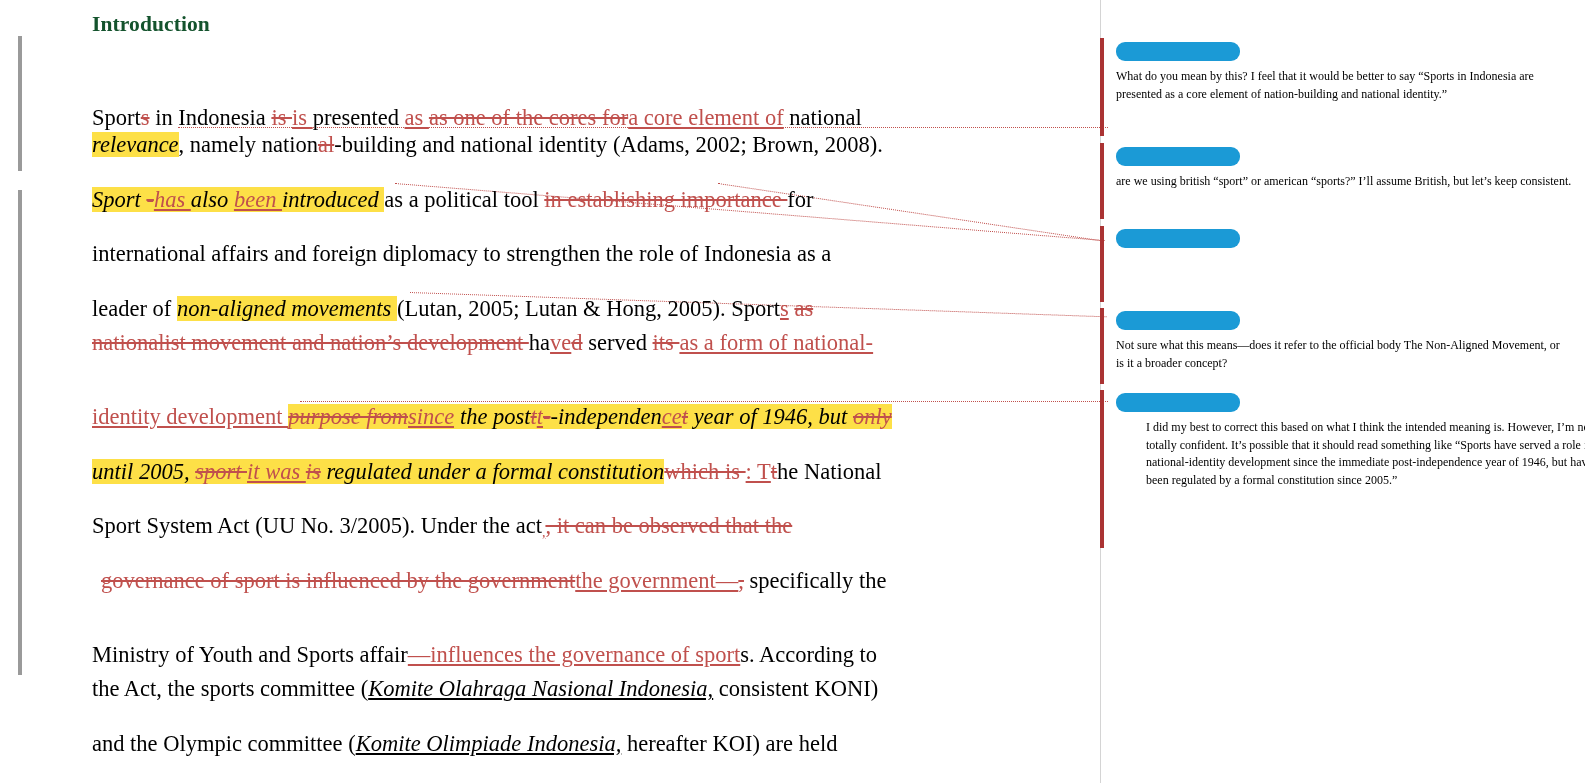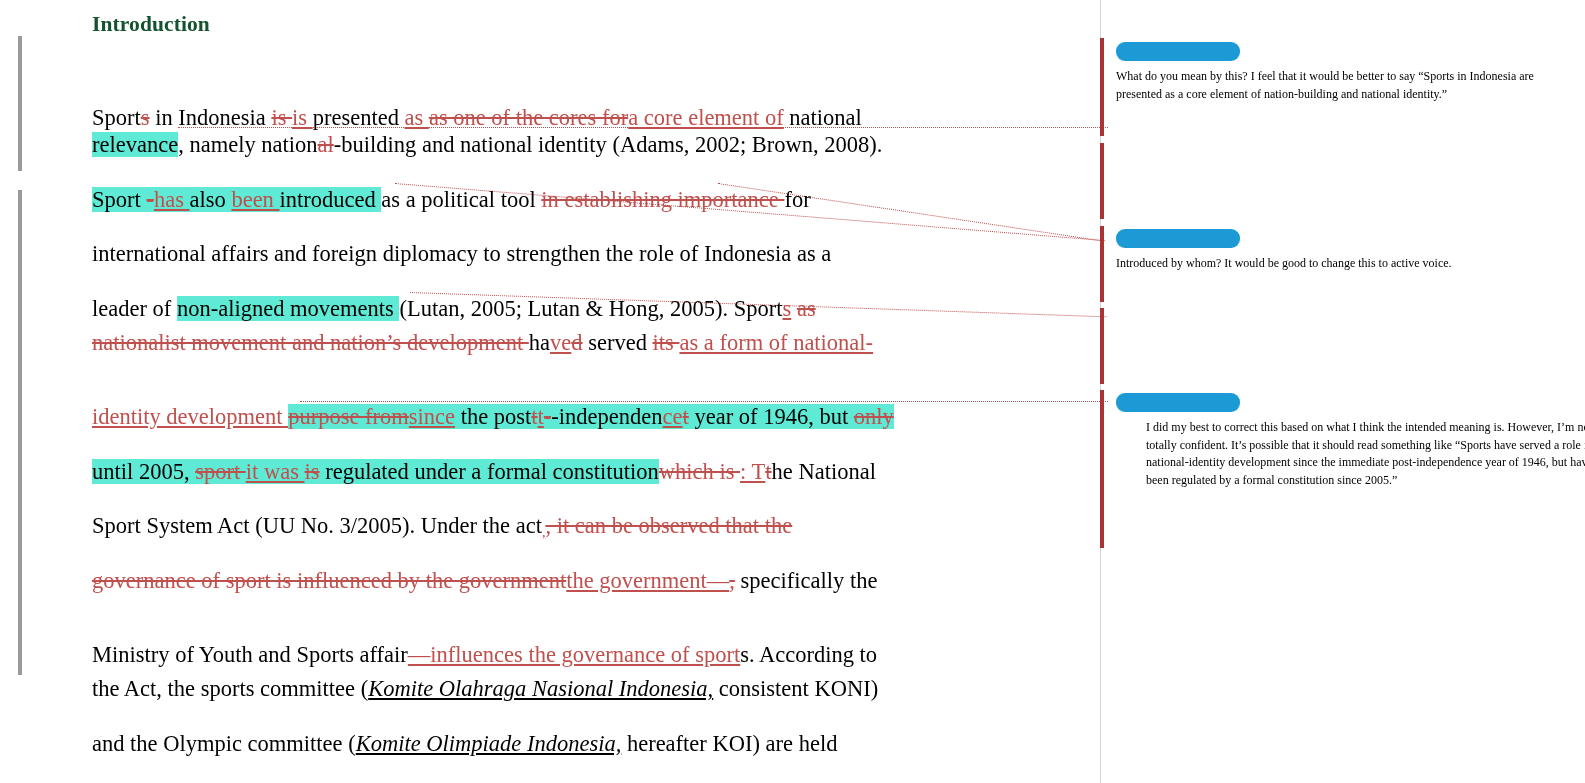--- a/index.html
+++ b/index.html
@@ -47,21 +47,21 @@
   .del{
     color:#c0504d;
     text-decoration:line-through;
     text-decoration-color:#c0504d;
   }
   .ins{
     color:#c0504d;
     text-decoration:underline;
     text-decoration-color:#c0504d;
   }
-  .hl{background:#5eead4;}
+  .hl{background:#fde047;font-style:italic;}
   .ital{font-style:italic;text-decoration:underline;}
 
   
   .leader{
     position:absolute;
     height:0;
     border-top:1px dotted #c0504d;
     transform-origin:0 0;
   }
 
@@ -122,47 +122,54 @@
     <div id="lines-host">
         <div class="line" style="top: 78px; margin-top: 27px;"><span class="plain">Sport</span><span class="del">s</span><span class="plain"> in Indonesia </span><span class="del">is </span><span class="ins">is </span><span class="plain">presented </span><span class="ins">as </span><span class="del">as one of the cores for</span><span class="ins">a core element of</span><span class="plain"> national</span></div>
         <div class="line" style="top: 132.4px;"><span class="plain hl">relevance</span><span class="plain">, namely nation</span><span class="del">al</span><span class="plain">-building and national identity (Adams, 2002; Brown, 2008).</span></div>
         <div class="line" style="top: 186.8px;"><span class="plain hl">Sport </span><span class="del hl">-</span><span class="ins hl">has </span><span class="plain hl">also </span><span class="ins hl">been </span><span class="plain hl">introduced </span><span class="plain">as a political tool </span><span class="del">in establishing importance </span><span class="plain">for</span></div>
         <div class="line" style="top: 241.2px;"><span class="plain">international affairs and foreign diplomacy to strengthen the role of Indonesia as a</span></div>
         <div class="line" style="top: 295.6px;"><span class="plain">leader of </span><span class="plain hl">non-aligned movements </span><span class="plain">(Lutan, 2005; Lutan &amp; Hong, 2005). Sport</span><span class="ins">s</span><span class="plain"> </span><span class="del">as</span></div>
         <div class="line" style="top: 330px;"><span class="del">nationalist movement and nation’s development </span><span class="plain">ha</span><span class="ins">ve</span><span class="del">d</span><span class="plain"> served </span><span class="del">its </span><span class="ins">as a form of national-</span></div>
         <div class="line" style="top: 404.4px;"><span class="ins">identity development </span><span class="del hl">purpose from</span><span class="ins hl">since</span><span class="plain hl"> the post</span><span class="del hl">t</span><span class="ins hl">t</span><span class="del hl">-</span><span class="plain hl">-independen</span><span class="ins hl">ce</span><span class="del hl">t</span><span class="plain hl"> year of 1946, but </span><span class="del hl">only</span></div>
         <div class="line" style="top: 458.8px;"><span class="plain hl">until 2005, </span><span class="del hl">sport </span><span class="ins hl">it was </span><span class="del hl">is</span><span class="plain hl"> regulated under a formal constitution</span><span class="del">which is </span><span class="ins">: T</span><span class="del">t</span><span class="plain">he National</span></div>
         <div class="line" style="top: 513.2px;"><span class="plain">Sport System Act (UU No. 3/2005). Under the act</span><span class="ins" style="font-size: 14px; vertical-align: -4px;">,</span><span class="del">, it can be observed that the</span></div>
-        <div class="line" style="top: 567.6px;"><span class="del">governance of sport is influenced by the government</span><span class="ins">the government—</span><span class="del">,</span><span class="plain"> specifically the</span></div>
+        <div class="line" style="top: 567.6px; margin-left: 9px;"><span class="del">governance of sport is influenced by the government</span><span class="ins">the government—</span><span class="del">,</span><span class="plain"> specifically the</span></div>
         <div class="line" style="top: 642px;"><span class="plain">Ministry of Youth and Sports affair</span><span class="ins">—influences the governance of sport</span><span class="plain">s</span><span class="plain">. According to</span></div>
         <div class="line" style="top: 676.4px;"><span class="plain">the Act, the sports committee (</span><span class="ital">Komite Olahraga Nasional Indonesia,</span><span class="plain"> consistent KONI)</span></div>
         <div class="line" style="top: 730.8px; text-align: center;"><span class="plain">and the Olympic committee (</span><span class="ital">Komite Olimpiade Indonesia,</span><span class="plain"> hereafter KOI) are held</span></div>
       </div>
   </div>
 
   <div id="separator"></div>
 
   <div id="comments">
     <div class="cbar" style="top:38px;height:98px;"></div>
     <div class="cbar" style="top:143px;height:76px;"></div>
     <div class="cbar" style="top:226px;height:76px;"></div>
     <div class="cbar" style="top:308px;height:76px;"></div>
     <div class="cbar" style="top:390px;height:158px;"></div>
 
     <div class="comment" style="top:42px;">
       <span class="author-redact"></span>
       <div class="ctext">What do you mean by this? I feel that it would be better to say “Sports in Indonesia are presented as a core element of nation-building and national identity.”</div>
     </div>
 
+    <div class="comment" style="top:147px;">
+      <span class="author-redact"></span>
+      <div class="ctext" style="width:470px;">are we using british “sport” or american “sports?” I’ll assume British, but let’s keep consistent.</div>
+    </div>
 
     <div class="comment" style="top:229px;">
       <span class="author-redact"></span>
-      <div class="ctext" style="width:440px;">Introduced by whom? It would be good to change this to active voice.</div>
     </div>
 
+    <div class="comment" style="top:311px;">
+      <span class="author-redact"></span>
+      <div class="ctext" style="width:452px;">Not sure what this means—does it refer to the official body The Non-Aligned Movement, or is it a broader concept?</div>
+    </div>
 
     <div class="comment" style="top:393px;">
       <span class="author-redact"></span>
       <div class="ctext" style="width:452px;margin-left:30px;">I did my best to correct this based on what I think the intended meaning is. However, I’m not totally confident. It’s possible that it should read something like “Sports have served a role in national-identity development since the immediate post-independence year of 1946, but have been regulated by a formal constitution since 2005.”</div>
     </div>
   </div>
 
 </div>
 
 </body></html>

